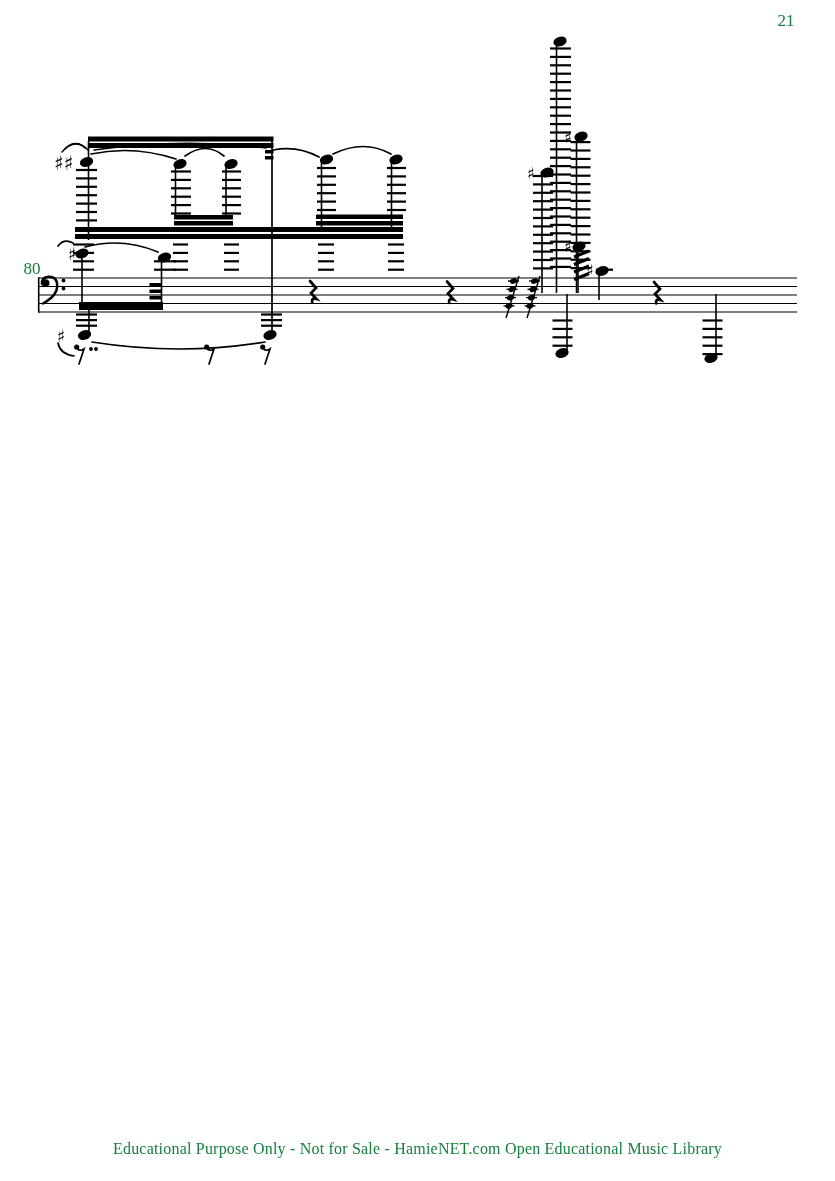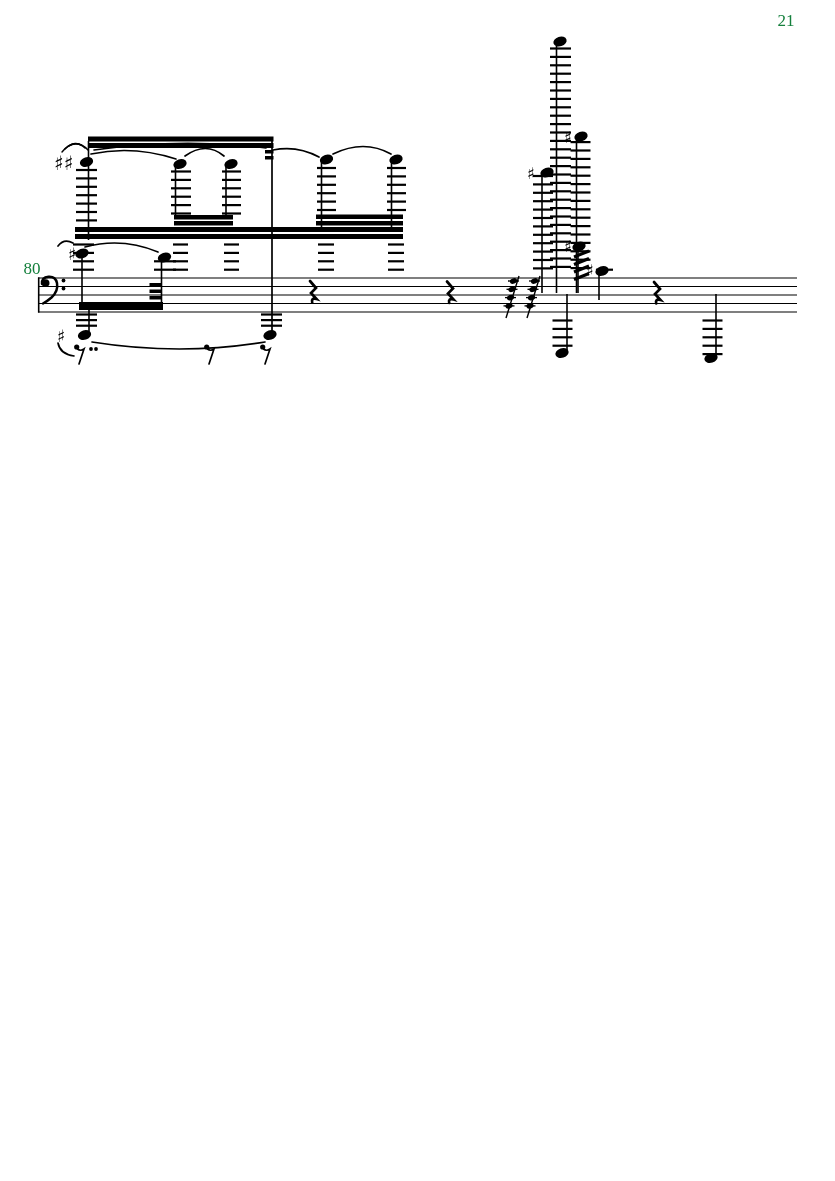--- a/index.html
+++ b/index.html
@@ -261,13 +261,14 @@
       <path d="M654 282 L660 289 L655 294 L660.5 300 Q655 298.5 656.2 303.5" stroke="#000000" stroke-width="2.7" fill="none" stroke-linecap="round"></path>
       <circle cx="76.7" cy="347" r="2.6" fill="#000000"></circle>
       <path d="M77.5 349 Q80.5 351.5 84 349 L79 364" stroke="#000000" stroke-width="1.7" fill="none" stroke-linecap="round"></path>
       <circle cx="91" cy="349" r="1.9" fill="#000000"></circle>
       <circle cx="96" cy="349" r="1.9" fill="#000000"></circle>
       <circle cx="206.7" cy="347" r="2.6" fill="#000000"></circle>
       <path d="M207.5 349 Q210.5 351.5 214 349 L209 364" stroke="#000000" stroke-width="1.7" fill="none" stroke-linecap="round"></path>
       <circle cx="262.7" cy="347" r="2.6" fill="#000000"></circle>
       <path d="M263.5 349 Q266.5 351.5 270 349 L265 364" stroke="#000000" stroke-width="1.7" fill="none" stroke-linecap="round"></path>
     </svg>
+  <div class="footer">Educational Purpose Only - Not for Sale - HamieNET.com Open Educational Music Library</div>
 </div>
 
 </body></html>

